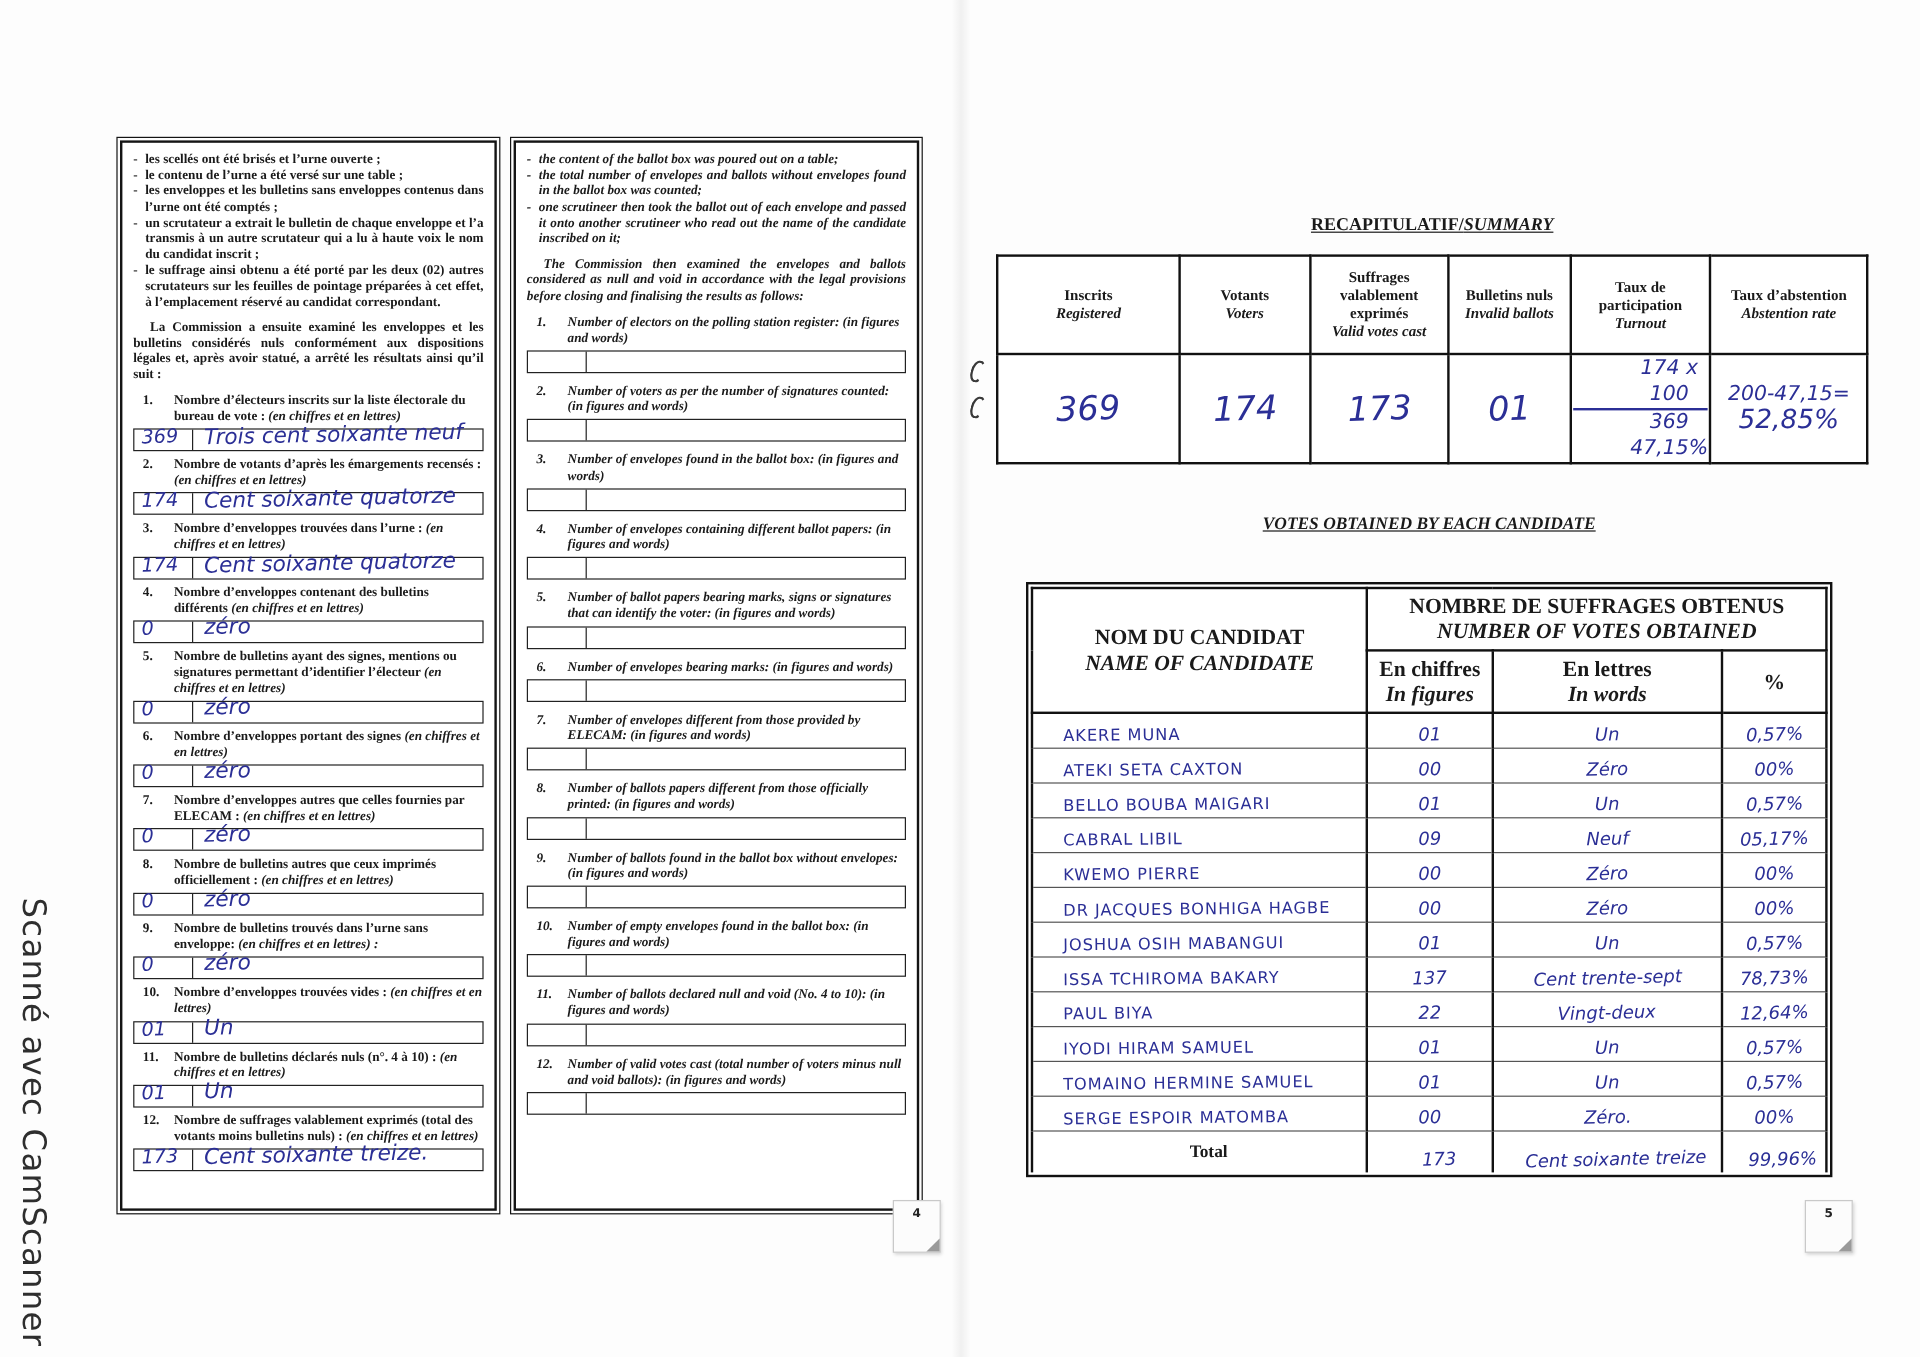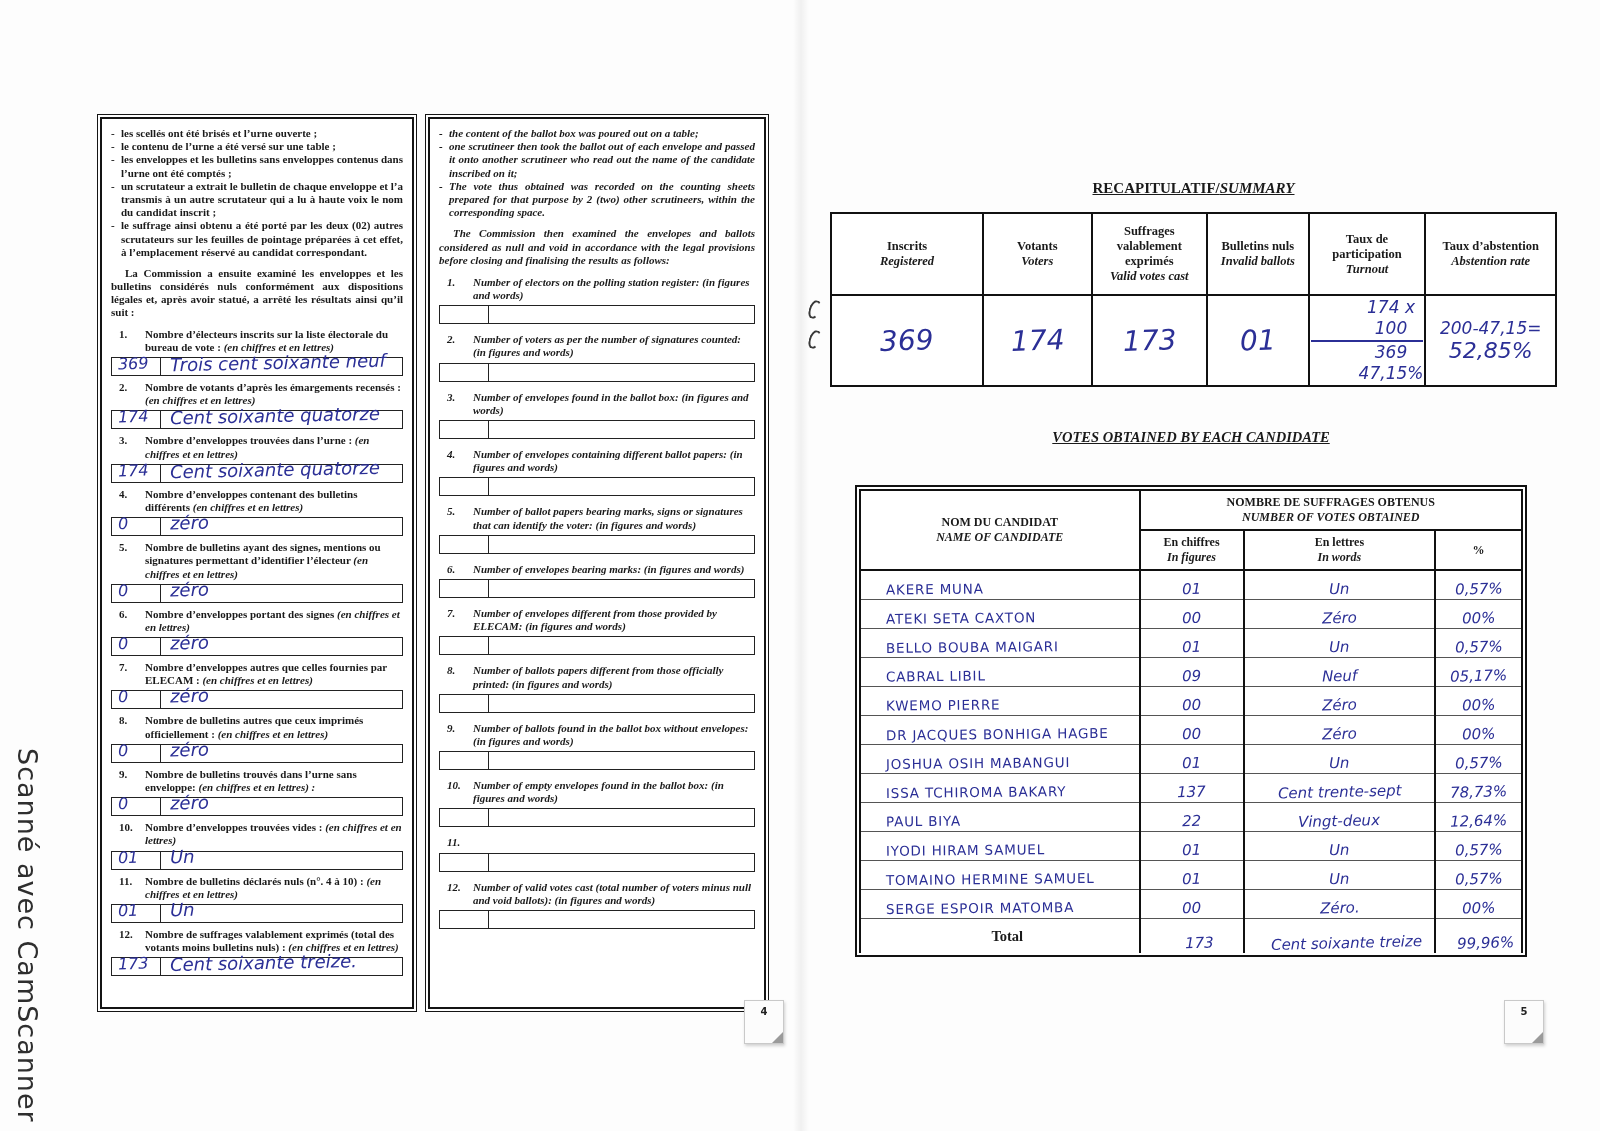--- a/index.html
+++ b/index.html
@@ -61,21 +61,21 @@
   .abst-cell .hw-big{font-size:17px;transform:none;}
   .abst-cell .l2{font-size:22px;}
   .binder{position:absolute;width:7px;height:15px;border:2px solid #3a3a3a;border-right-color:transparent;border-radius:60% 40% 55% 45%;transform:rotate(14deg);}
   
   .votes-title{position:absolute;left:855px;top:428px;width:672px;text-align:center;font-size:14.5px;font-weight:bold;line-height:1.25;}
   .votes-title .l1{text-decoration:underline;}
   .votes-title .l2{font-style:italic;text-decoration:underline;}
   
   .cand-wrap{position:absolute;left:855px;top:485px;width:672px;border:2px solid #111;padding:2px;background:#fff;box-sizing:border-box;}
   .cand-table{width:100%;border-collapse:collapse;}
-  .cand-table th{border:2px solid #111;font-size:12px;text-align:center;vertical-align:middle;padding:4px 2px;margin-top:42px;}
+  .cand-table th{border:2px solid #111;font-size:18px;text-align:center;vertical-align:middle;padding:4px 2px;margin-top:42px;}
   .cand-table th .fr{font-weight:bold;}
   .cand-table th .en{font-style:italic;font-weight:bold;}
   .cand-table td{border-left:2px solid #111;border-right:2px solid #111;border-bottom:1px solid #555;height:26px;vertical-align:bottom;}
   .cand-row .cname{padding-left:25px;}
   .hwname{font-family:"DejaVu Sans", sans-serif;color:#2b2f96;font-size:13.5px;letter-spacing:0.8px;display:inline-block;transform:rotate(-0.6deg);white-space:nowrap;}
   .cfig,.cpct{text-align:center;}
   .cwords{text-align:center;}
   .cand-table .hw{font-size:15px;display:inline-block;transform:rotate(-1.5deg);white-space:nowrap;}
   .total-row td{border-bottom:none;height:32px;padding-left:16px;}
   .total-row .tlabel{font-weight:bold;text-align:center;font-size:14.5px;vertical-align:middle;}
@@ -267,28 +267,28 @@
   </div>
 </div>
 
 <div class="form-col col-en">
   <div class="bullets">
 
       <div class="bullet">
         <span>the content of the ballot box was poured out on a table;</span>
       </div>
 
+      <div class="bullet">
+        <span>the total number of envelopes and ballots without envelopes found in the ballot box was counted;</span>
+      </div>
 
       <div class="bullet">
         <span>one scrutineer then took the ballot out of each envelope and passed it onto another scrutineer who read out the name of the candidate inscribed on it;</span>
       </div>
 
-      <div class="bullet">
-        <span>The vote thus obtained was recorded on the counting sheets prepared for that purpose by 2 (two) other scrutineers, within the corresponding space.</span>
-      </div>
 
   </div>
   <div class="intro">The Commission then examined the envelopes and ballots considered as null and void in accordance with the legal provisions before closing and finalising the results as follows:</div>
   <div class="items">
 
       <div class="item">
         <div class="head">
           <span class="num">1.</span>
           <span class="lbl">Number of electors on the polling station register: (in figures and words)</span>
         </div>
@@ -383,20 +383,21 @@
           <span class="lbl">Number of empty envelopes found in the ballot box: (in figures and words)</span>
         </div>
         <div class="abox">
           <span class="c1"></span>
         </div>
       </div>
 
       <div class="item">
         <div class="head">
           <span class="num">11.</span>
+          <span class="lbl">Number of ballots declared null and void (No. 4 to 10): (in figures and words)</span>
         </div>
         <div class="abox">
           <span class="c1"></span>
         </div>
       </div>
 
       <div class="item">
         <div class="head">
           <span class="num">12.</span>
           <span class="lbl">Number of valid votes cast (total number of voters minus null and void ballots): (in figures and words)</span>

